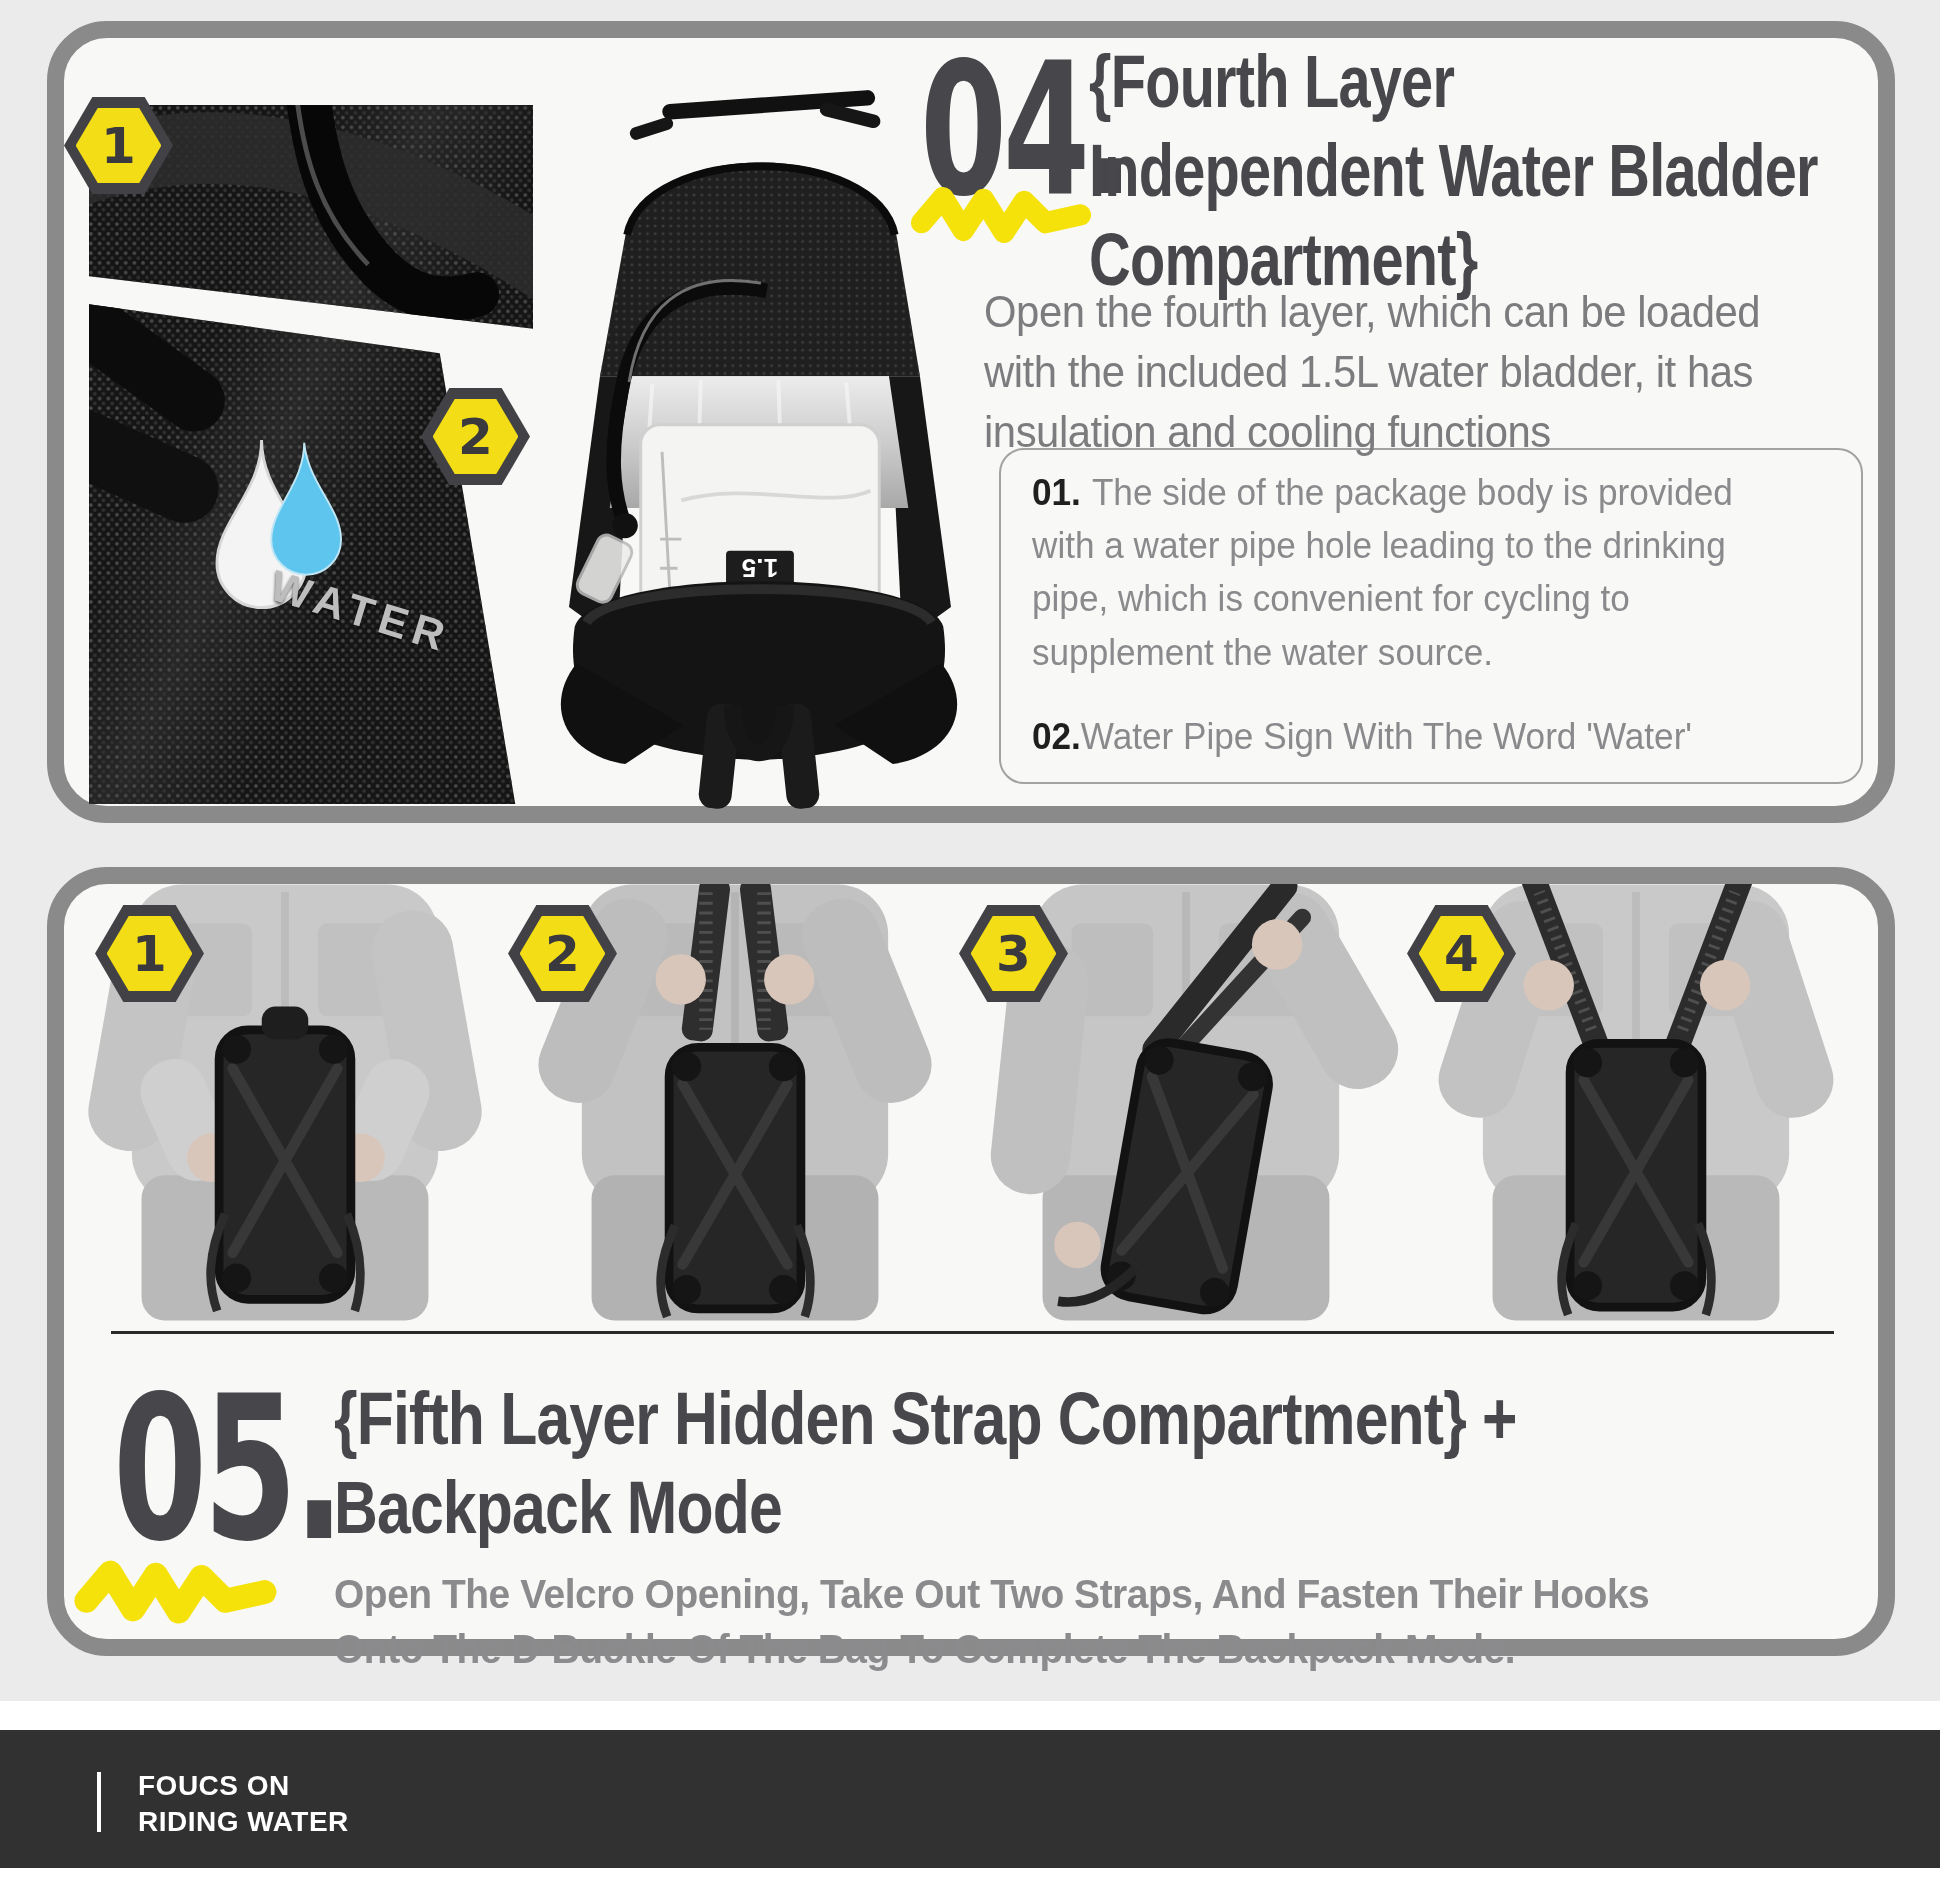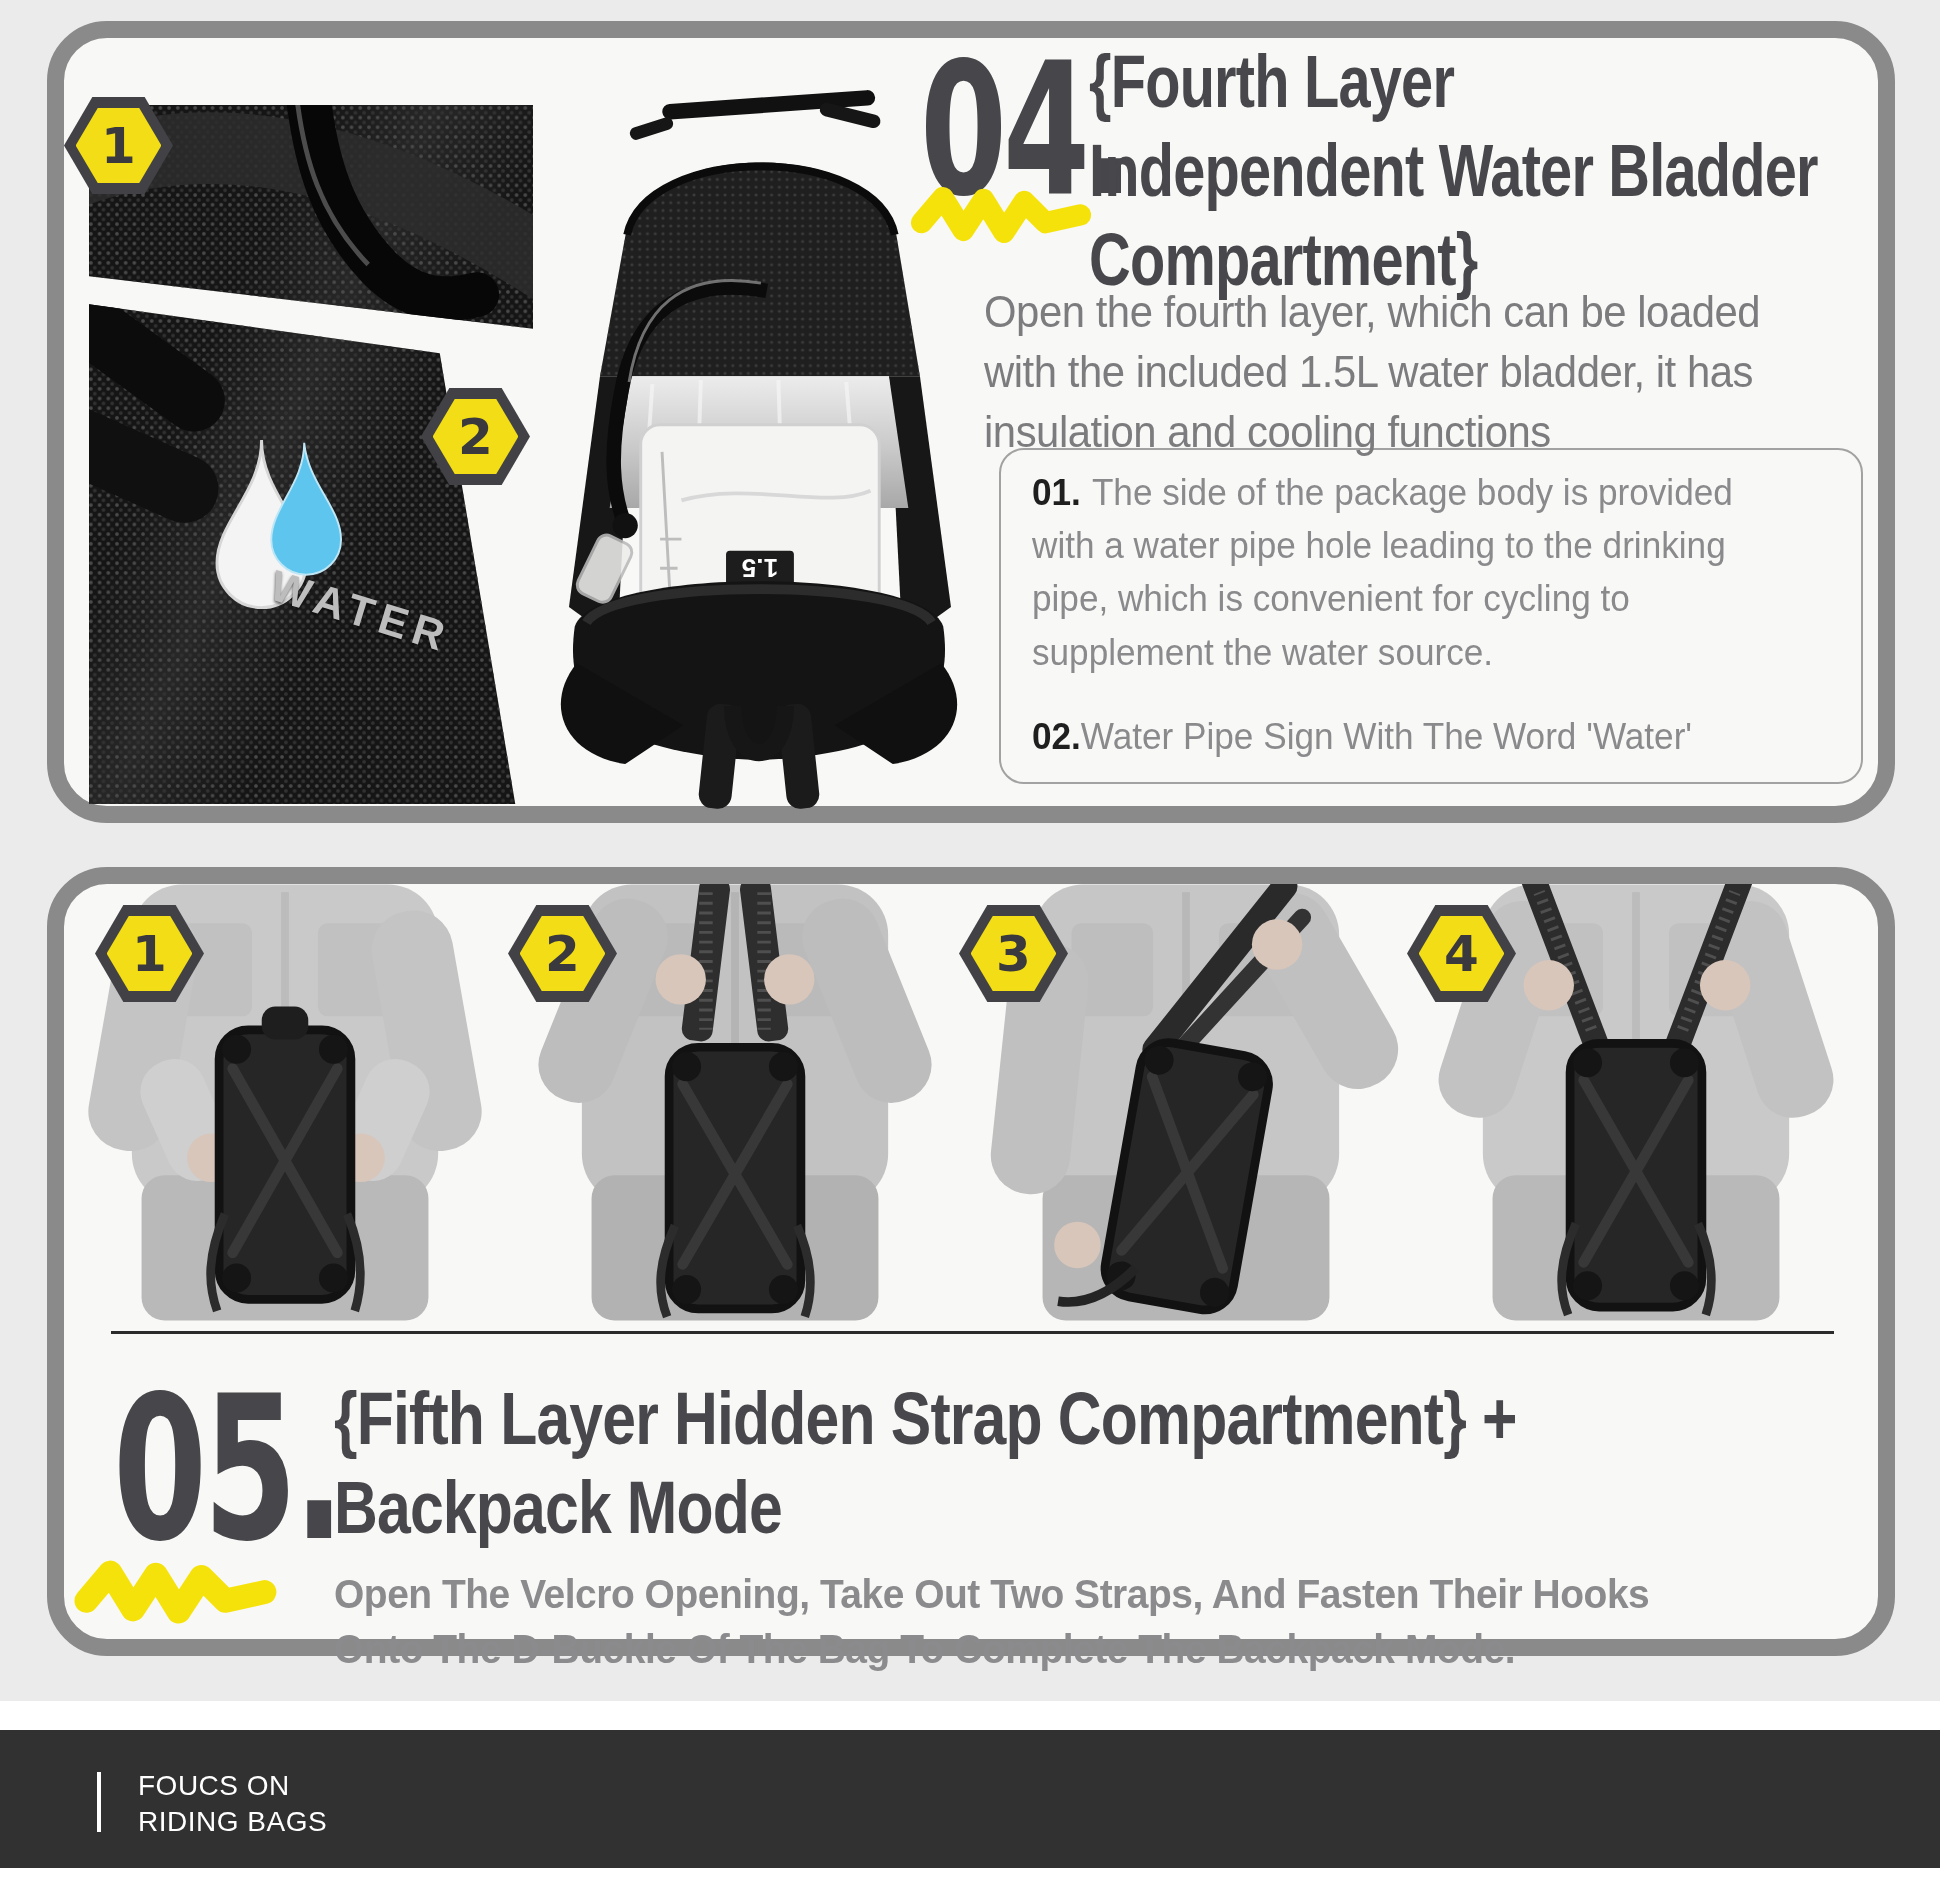--- a/index.html
+++ b/index.html
@@ -54,21 +54,21 @@
   .photo2{position:absolute;inset:0;clip-path:polygon(0 28.5%,79% 35.5%,96% 100%,0 100%);}
   .water-word{position:absolute;left:190px;top:456px;font-size:43px;font-weight:bold;color:#bdbdbd;
       letter-spacing:6.8px;transform:rotate(17deg);transform-origin:0 0;
       text-shadow:0 1.9px 2.9px rgba(0,0,0,.6);}
 
   .center-photo{left:536px;top:83px;width:446px;height:730px;z-index:3;}
   .tile{top:884px;width:442px;height:437px;z-index:3;}
 
   .footer{left:0;top:1730px;width:1941px;height:138px;background:#313131;z-index:7;}
   .f-line{left:97px;top:1772px;width:3.9px;height:60px;background:#ffffff;z-index:8;}
-  .f-text{left:138px;top:1768px;color:#ffffff;font-weight:normal;font-size:28px;line-height:36px;
+  .f-text{left:138px;top:1768px;color:#ffffff;font-weight:bold;font-size:28px;line-height:36px;
           letter-spacing:0.5px;z-index:8;}
 </style>
 </head>
 <body>
 
 <div class="page">
 
   <div class="abs bg-gray"></div>
 
   <div class="abs panel panel-top"></div>
@@ -338,17 +338,17 @@
   </div>
   <div class="abs h-line h05" style="top:1382px;">{Fifth Layer Hidden Strap Compartment} +</div>
   <div class="abs h-line h05" style="top:1471px;">Backpack Mode</div>
   <div class="abs p-line p05" style="top:1574px;">Open The Velcro Opening, Take Out Two Straps, And Fasten Their Hooks</div>
   <div class="abs p-line p05" style="top:1629px;">Onto The D-Buckle Of The Bag To Complete The Backpack Mode.</div>
 
   <div class="abs footer"></div>
   <div class="abs f-line"></div>
   <div class="abs f-text">
     <div>FOUCS ON</div>
-    <div>RIDING BAGS</div>
+    <div>RIDING WATER</div>
   </div>
 
 </div>
 
 
 </body></html>

